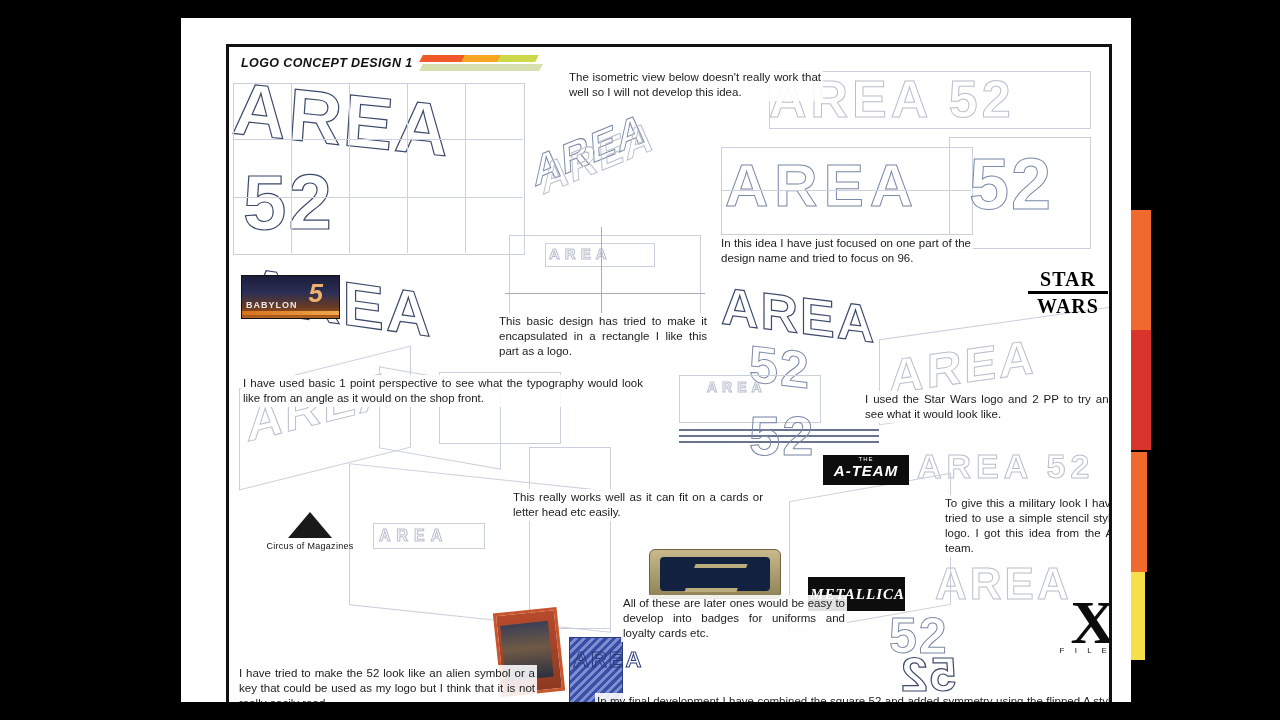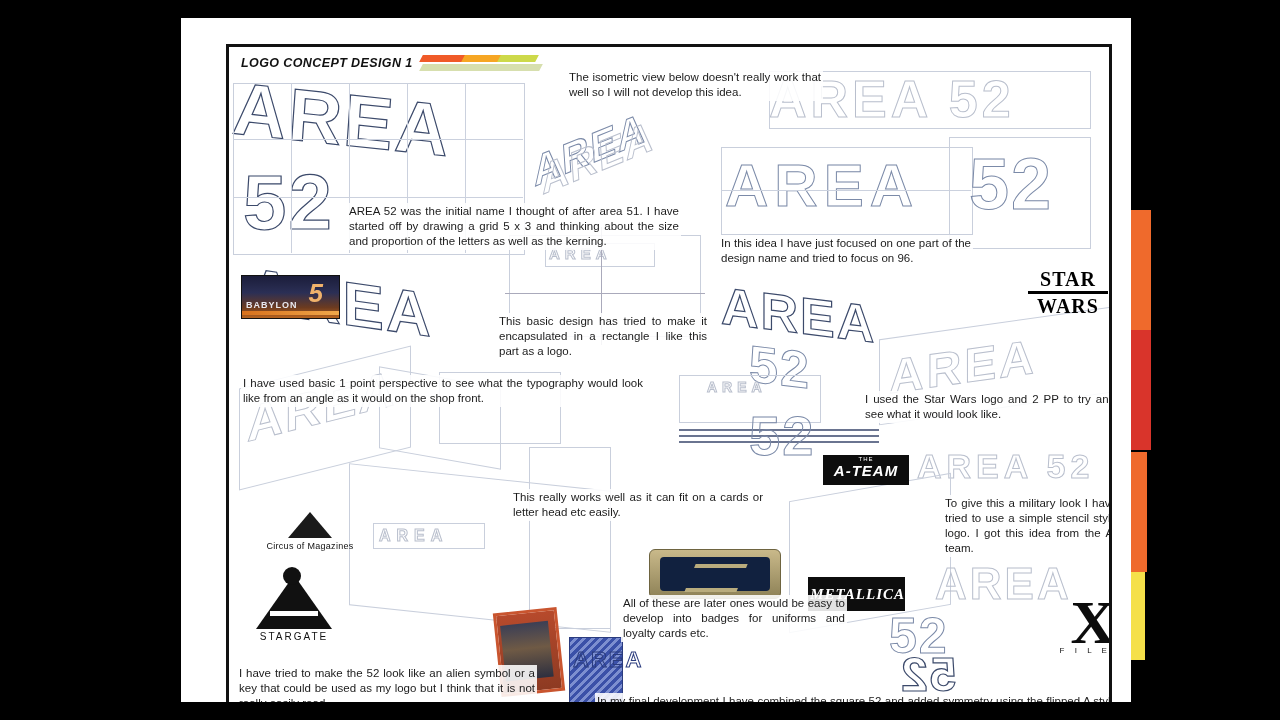--- a/index.html
+++ b/index.html
@@ -344,28 +344,20 @@
         <div class="sw-l1">STAR</div>
         <div class="sw-bar"></div>
         <div class="sw-l2">WARS</div>
       </div>
 
       <div class="logo" id="logo-circus">
         <div class="tent"></div>
         <div class="cap">Circus of Magazines</div>
       </div>
 
-      <div class="logo" id="logo-stargate">
-        <div class="sg-mark">
-          <div class="sg-tri"></div>
-          <div class="sg-circle"></div>
-          <div class="sg-bar"></div>
-        </div>
-        <div class="sg-cap">STARGATE</div>
-      </div>
 
       <div class="logo" id="logo-ateam">
         <div class="at-top">THE</div>
         <div class="at-main">A-TEAM</div>
       </div>
 
       <div class="logo" id="logo-metallica">
         <div class="mt">METALLICA</div>
       </div>
 
@@ -381,21 +373,20 @@
 
       <div class="logo" id="photo-ateam">
         <div class="ph"></div>
       </div>
 
       <div class="logo" id="swatch-blue"></div>
       <div class="sketch" style="left:344px;top:600px;font-size:22px;-webkit-text-stroke:1px #2b3c7e;">AREA</div>
 
       <div class="note" style="left:338px;top:22px;width:252px;">The isometric view below doesn't really work that well so I will not develop this idea.</div>
 
-      <div class="note" style="left:118px;top:156px;width:330px;">AREA 52 was the initial name I thought of after area 51. I have started off by drawing a grid 5 x 3 and thinking about the size and proportion of the letters as well as the kerning.</div>
 
       <div class="note" style="left:490px;top:188px;width:250px;">In this idea I have just focused on one part of the design name and tried to focus on 96.</div>
 
       <div class="note" style="left:268px;top:266px;width:208px;">This basic design has tried to make it encapsulated in a rectangle I like this part as a logo.</div>
 
       <div class="note" style="left:12px;top:328px;width:400px;">I have used basic 1 point perspective to see what the typography would look like  from an angle as it would on the shop front.</div>
 
       <div class="note" style="left:634px;top:344px;width:250px;">I used the Star Wars logo and 2 PP to try and see what it would look like.</div>
 
       <div class="note" style="left:282px;top:442px;width:250px;">This really works well as it can fit on a cards or letter head etc easily.</div>

